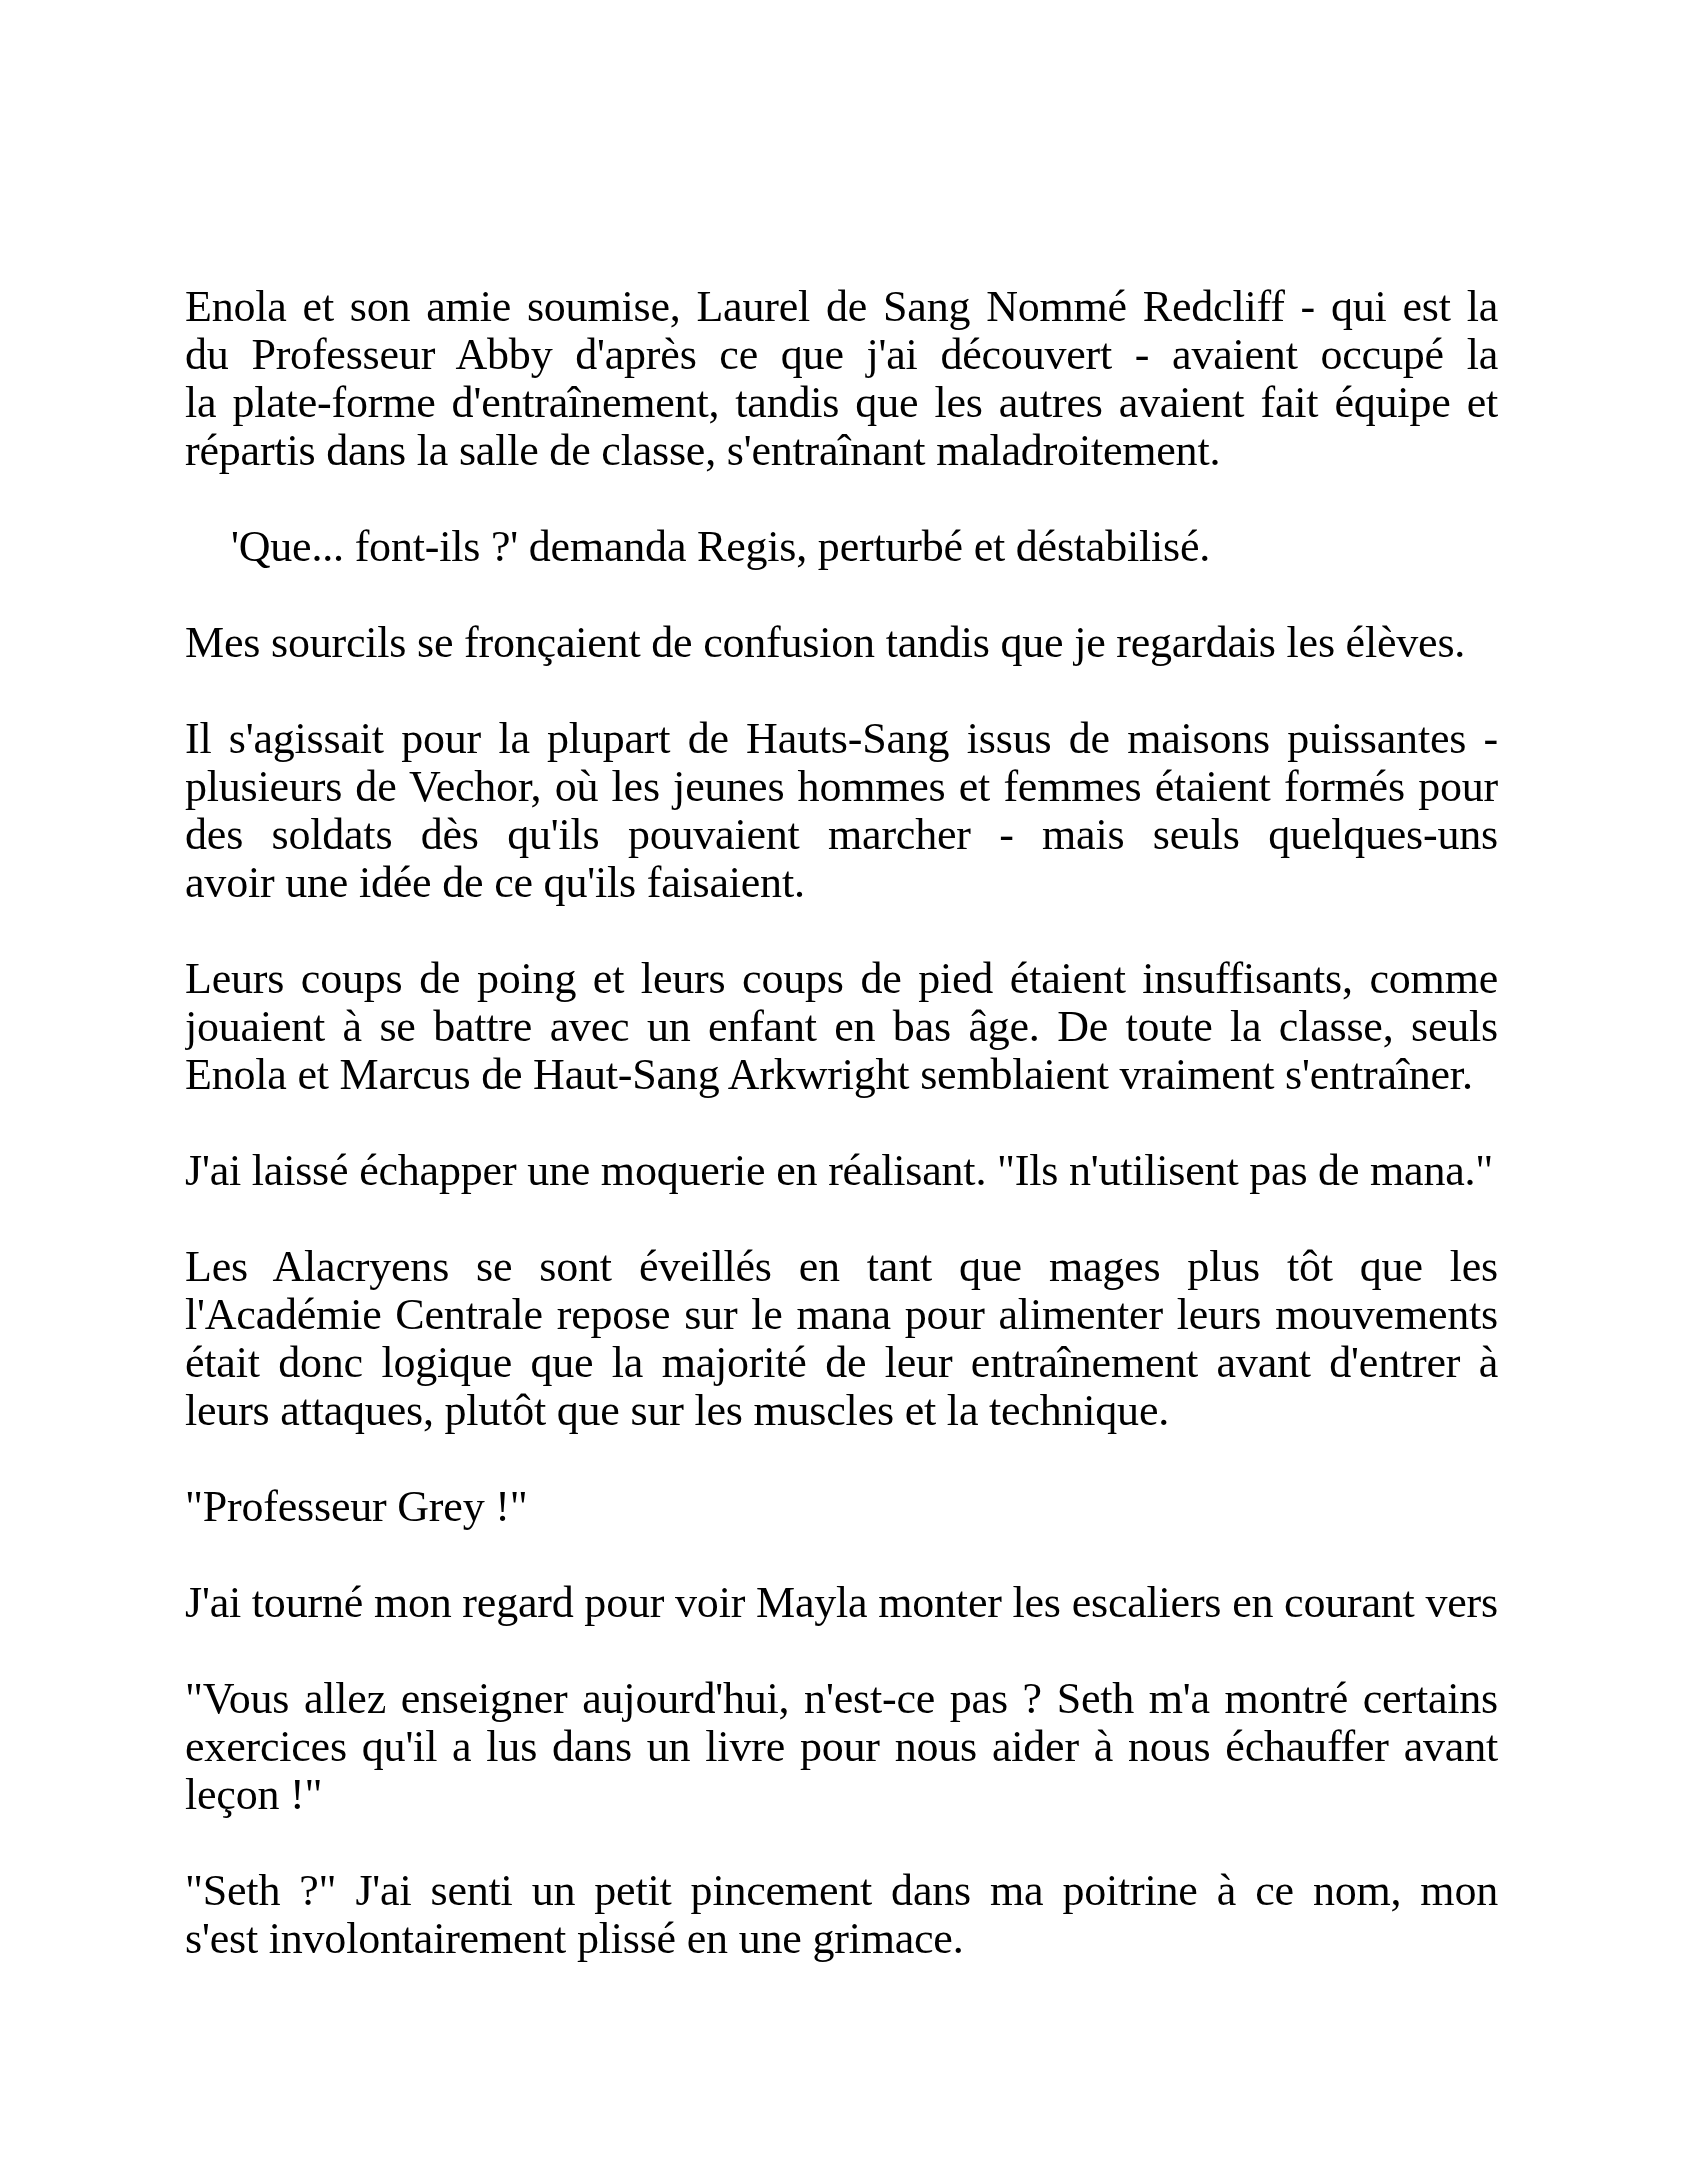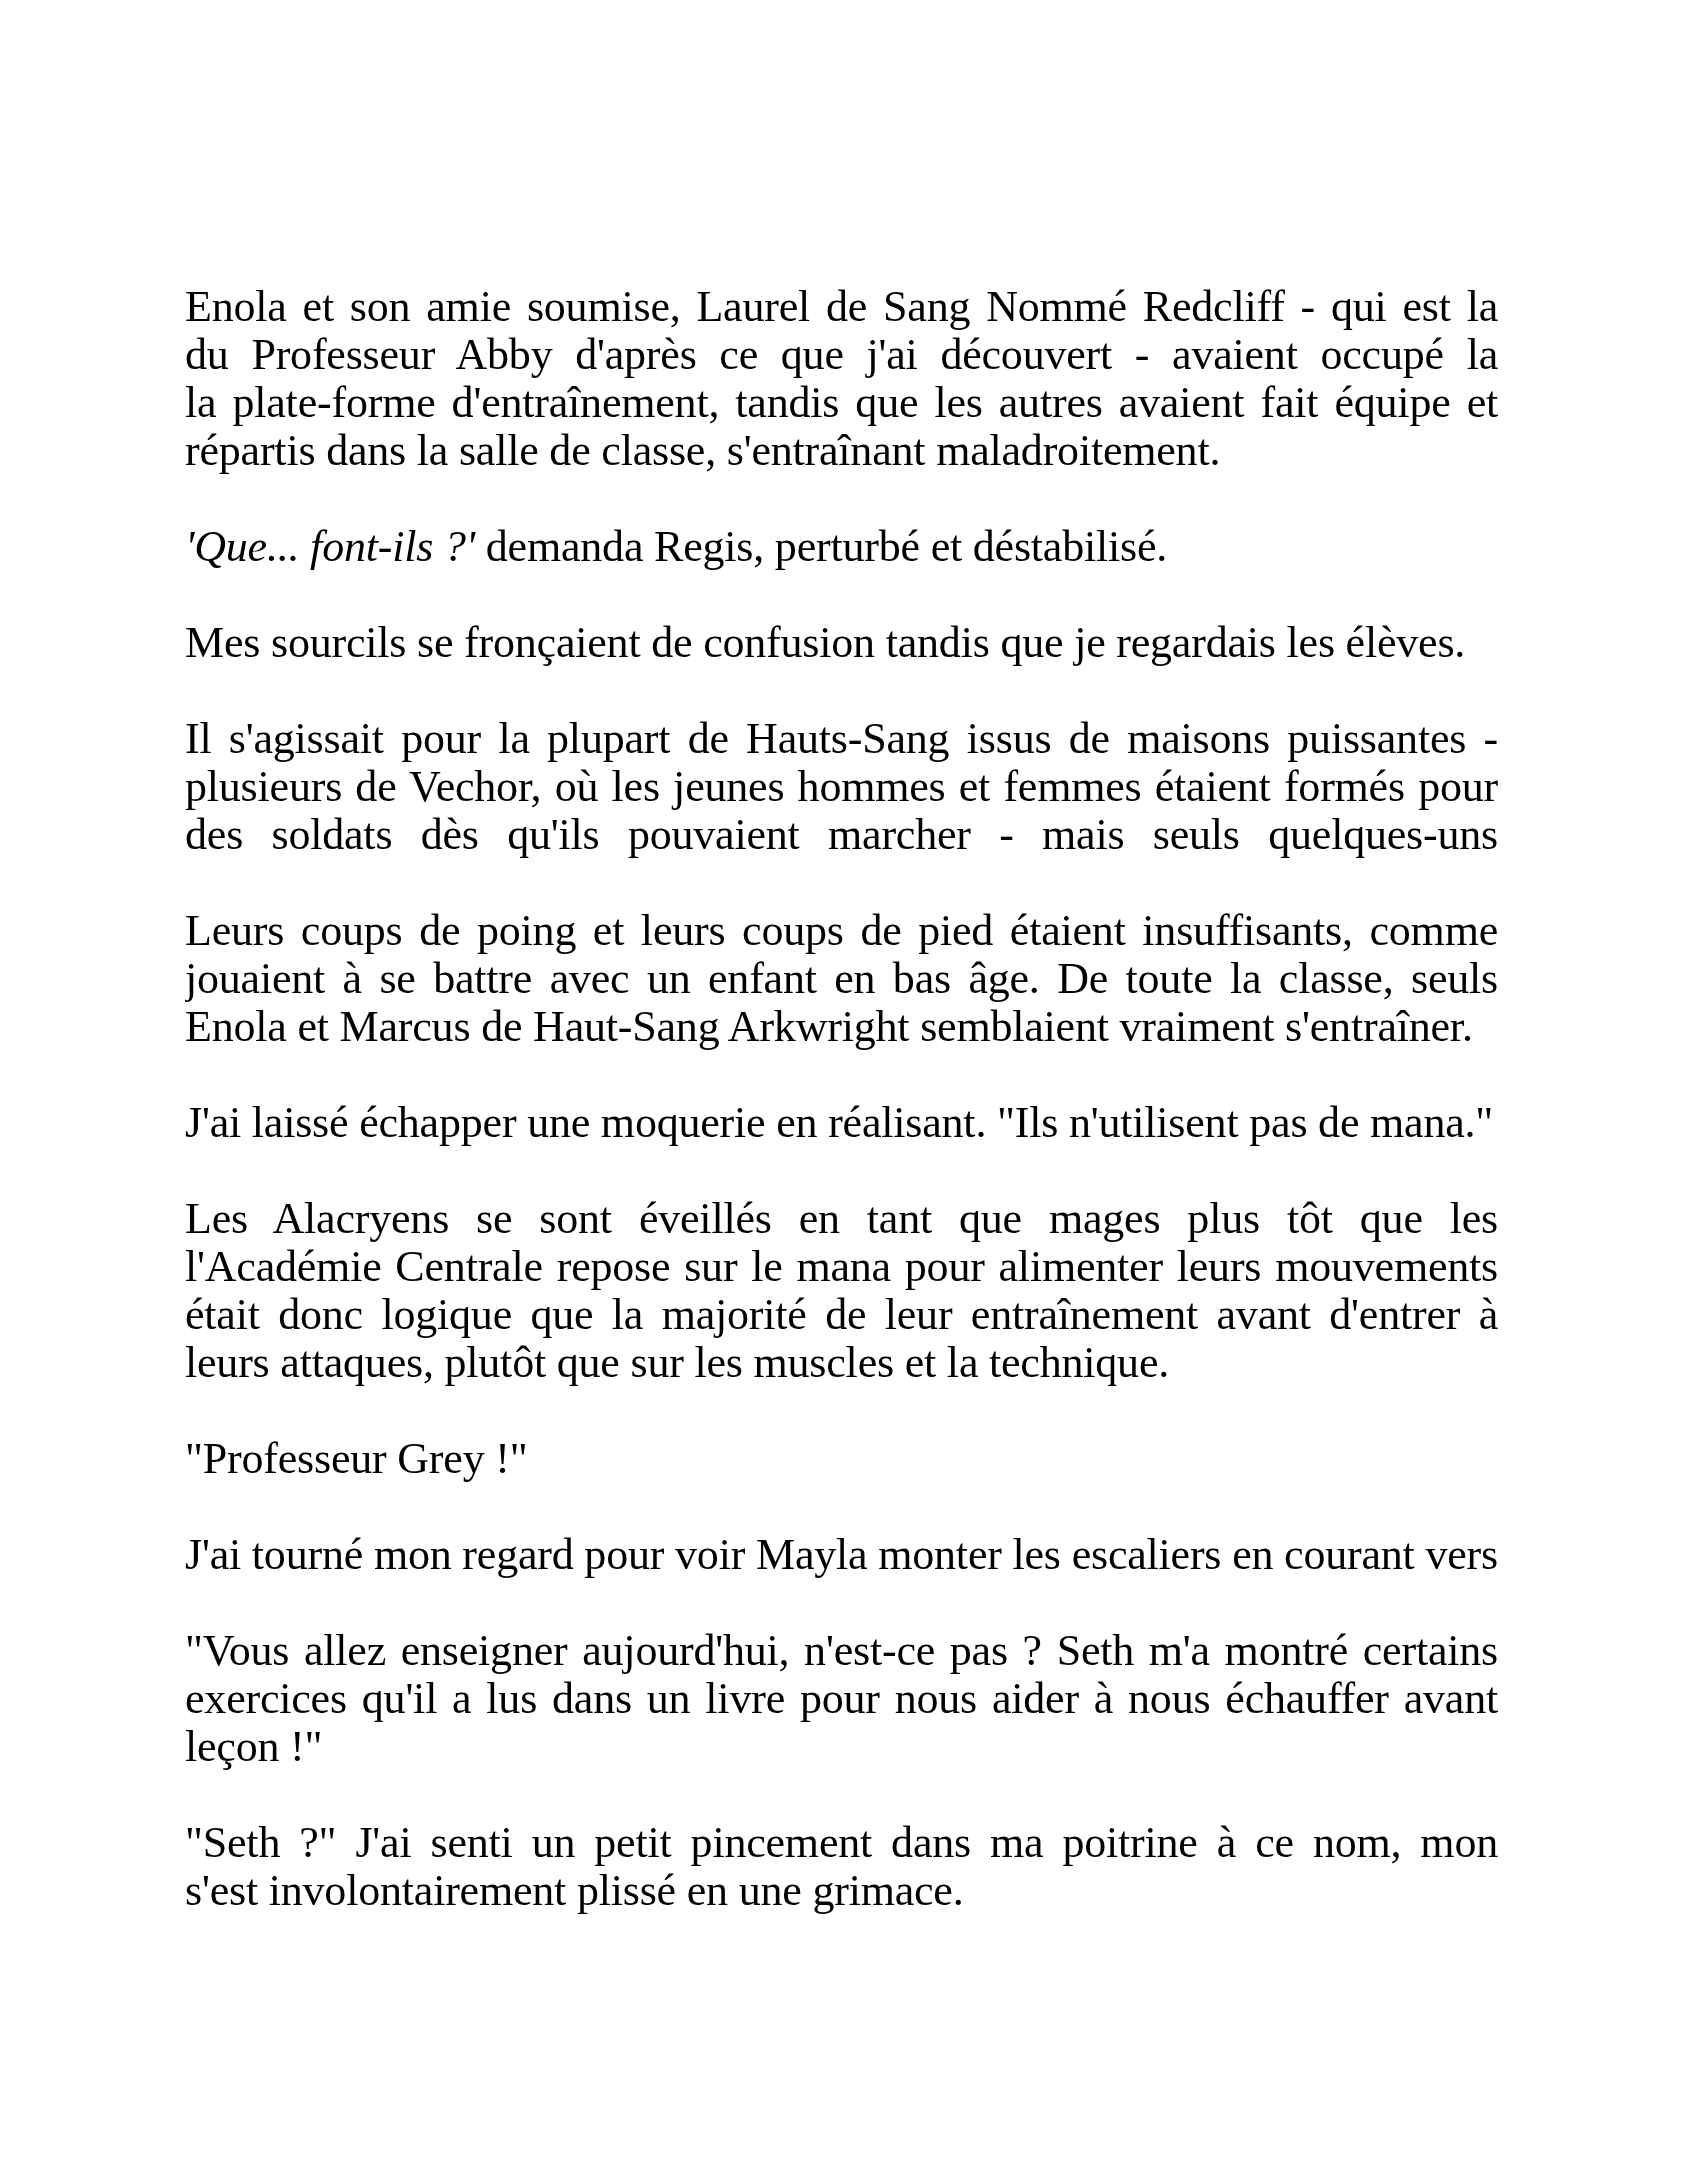--- a/index.html
+++ b/index.html
@@ -30,21 +30,21 @@
   .line {
     text-align: justify;
     text-align-last: justify;
     height: 48px;
     overflow: hidden;
   }
   .line.last {
     text-align-last: left;
   }
   .seg-italic {
-    font-style: italic;
+    margin-left: 46px;
   }
 </style>
 </head>
 <body>
 
 <main class="page">
     <div class="paragraph">
       <div class="line"><span class="">Enola et son amie soumise, Laurel de Sang Nommé Redcliff - qui est la nièce</span></div>
       <div class="line"><span class="">du Professeur Abby d'après ce que j'ai découvert - avaient occupé la plupart de</span></div>
       <div class="line"><span class="">la plate-forme d'entraînement, tandis que les autres avaient fait équipe et étaient</span></div>
@@ -53,20 +53,21 @@
     <div class="paragraph">
       <div class="line last"><span class="seg-italic">'Que... font-ils ?'</span><span class=""> demanda Regis, perturbé et déstabilisé.</span></div>
     </div>
     <div class="paragraph">
       <div class="line last"><span class="">Mes sourcils se fronçaient de confusion tandis que je regardais les élèves.</span></div>
     </div>
     <div class="paragraph">
       <div class="line"><span class="">Il s'agissait pour la plupart de Hauts-Sang issus de maisons puissantes - dont</span></div>
       <div class="line"><span class="">plusieurs de Vechor, où les jeunes hommes et femmes étaient formés pour être</span></div>
       <div class="line"><span class="">des soldats dès qu'ils pouvaient marcher - mais seuls quelques-uns semblaient</span></div>
+      <div class="line last"><span class="">avoir une idée de ce qu'ils faisaient.</span></div>
     </div>
     <div class="paragraph">
       <div class="line"><span class="">Leurs coups de poing et leurs coups de pied étaient insuffisants, comme s'ils</span></div>
       <div class="line"><span class="">jouaient à se battre avec un enfant en bas âge. De toute la classe, seuls Valen,</span></div>
       <div class="line last"><span class="">Enola et Marcus de Haut-Sang Arkwright semblaient vraiment s'entraîner.</span></div>
     </div>
     <div class="paragraph">
       <div class="line last"><span class="">J'ai laissé échapper une moquerie en réalisant. "Ils n'utilisent pas de mana."</span></div>
     </div>
     <div class="paragraph">

